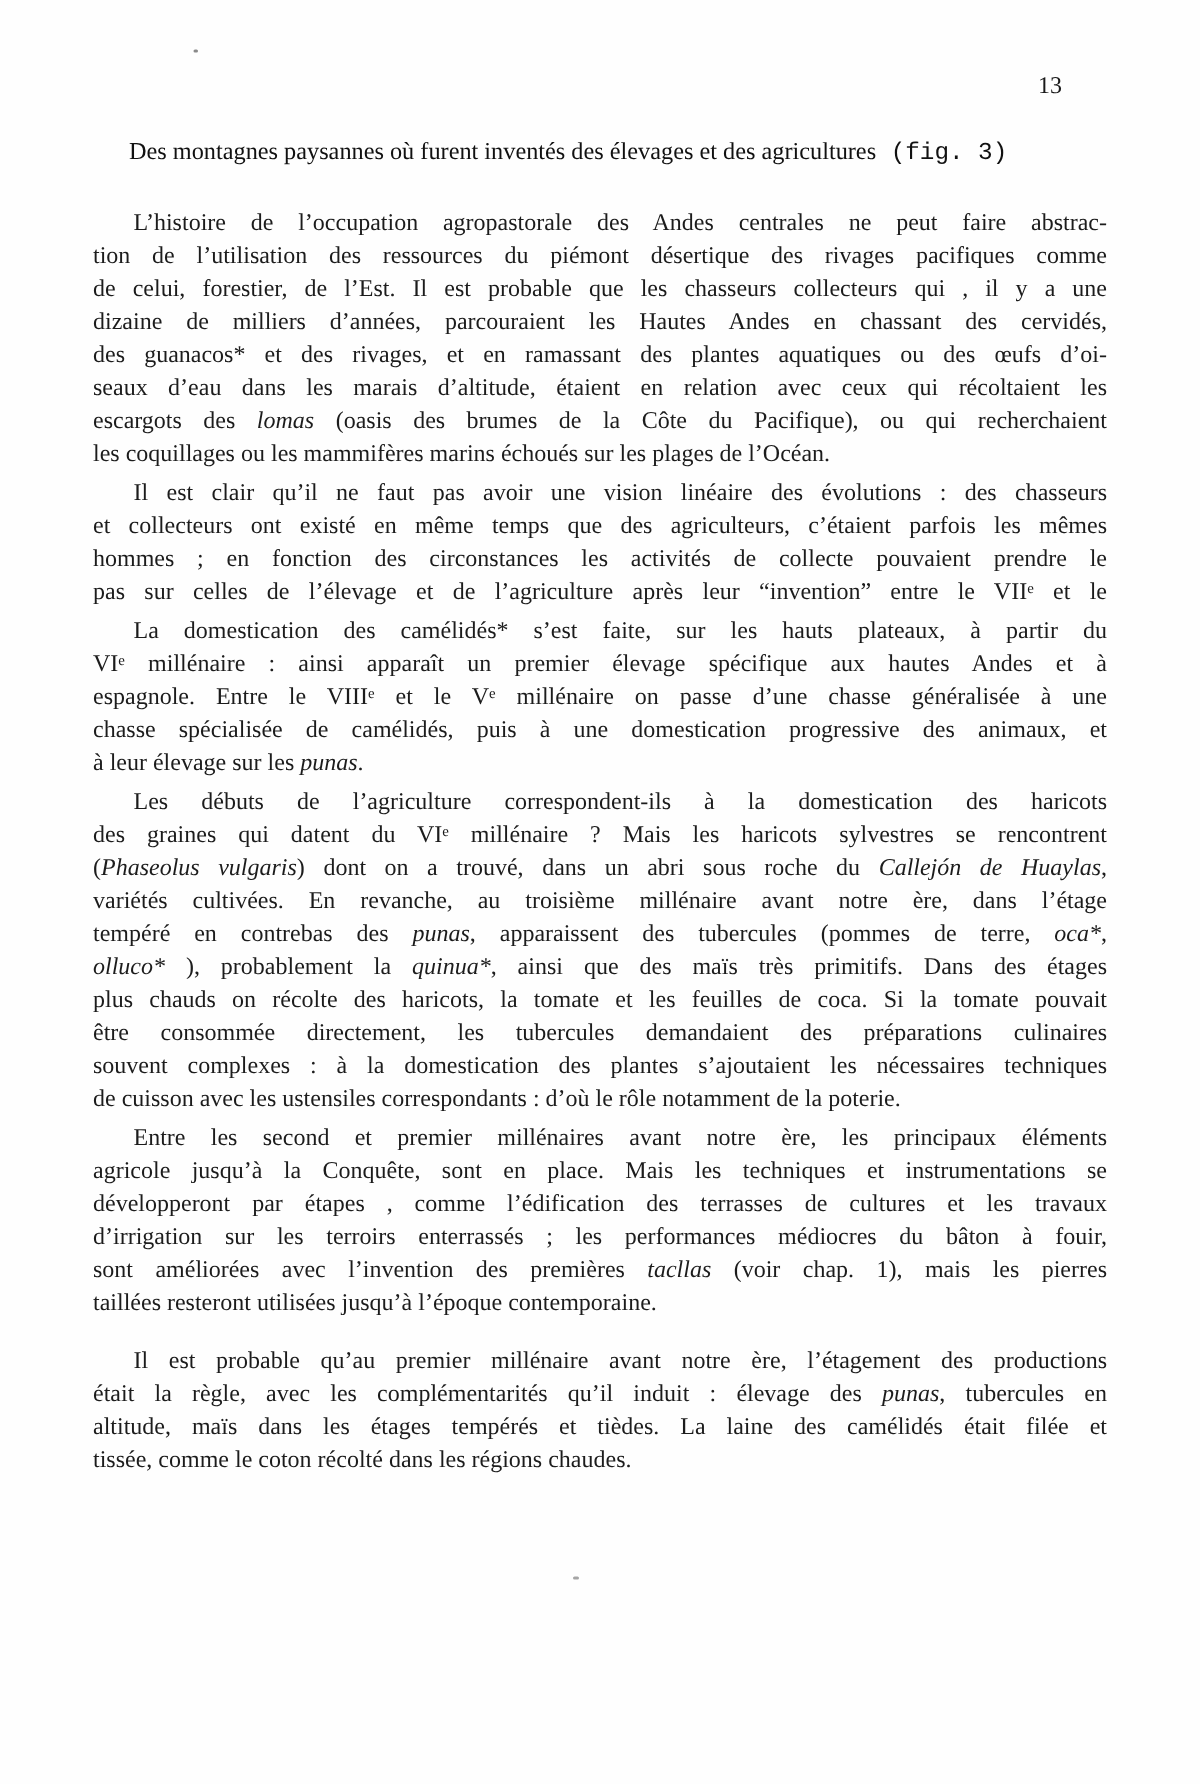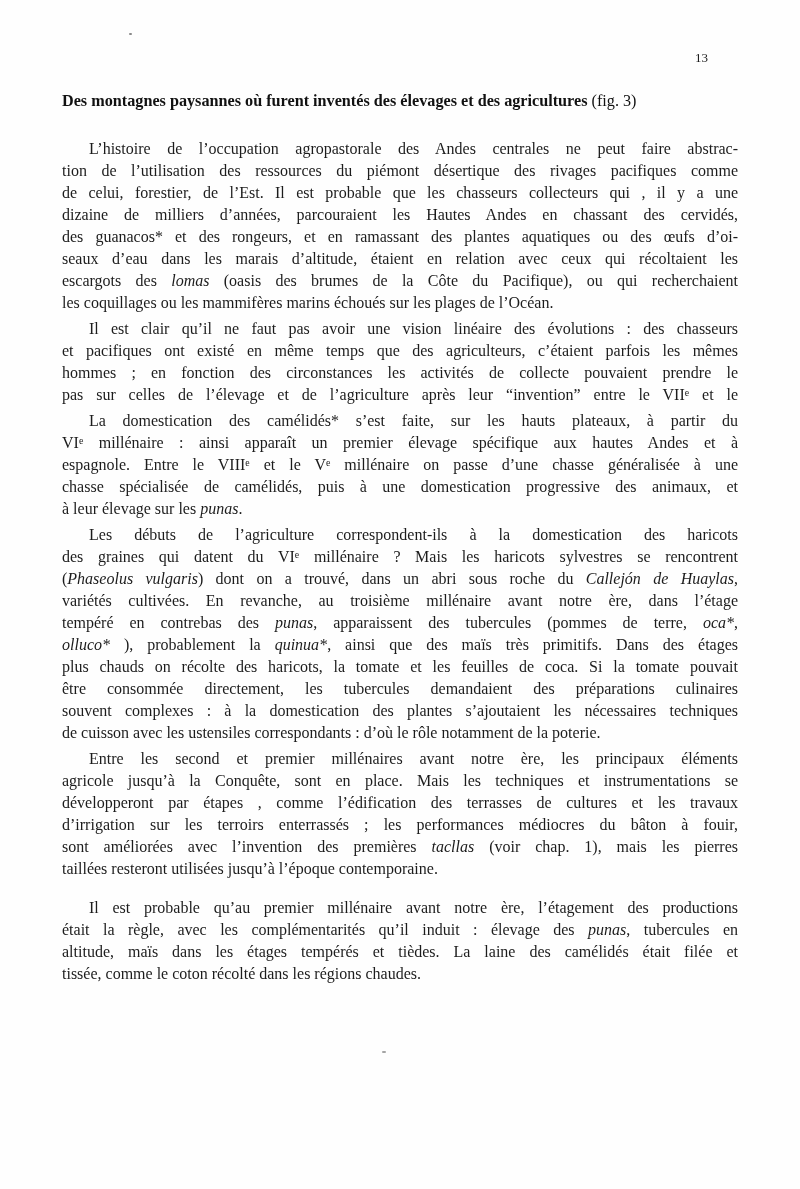--- a/index.html
+++ b/index.html
@@ -13,36 +13,36 @@
     height: 1189px;
     background: #fefefe;
     font-family: "Liberation Serif", "DejaVu Serif", serif;
     color: #1c1c1c;
     overflow: hidden;
   }
   .page-number {
     position: absolute;
     top: 48px;
     right: 92px;
-    font-size: 13px;
+    font-size: 16px;
     line-height: 20px;
     color: #1a1a1a;
   }
   .heading {
     position: absolute;
     top: 90px;
     left: 62px;
     width: 676px;
     font-size: 16.2px;
     line-height: 22px;
     white-space: nowrap;
     color: #111111;
   }
-  .heading-bold { font-weight: bold; }
-  .heading-note { font-weight: normal; }
+  .heading-bold { font-weight: normal; margin-left: 24px; }
+  .heading-note { font-weight: normal; font-family: Liberation Mono, monospace; }
   .body-text {
     position: absolute;
     top: 138px;
     left: 62px;
     width: 676px;
     font-size: 16px;
     line-height: 22px;
   }
   .para { margin: 0 0 4px 0; }
   .para:last-child { margin-bottom: 0; margin-top: 17px; }
@@ -80,28 +80,28 @@
   <div class="heading">
     <span class="heading-bold">Des montagnes paysannes où furent inventés des élevages et des agricultures</span><span class="heading-note"> (fig. 3)</span>
   </div>
 
   <div class="body-text">
       <div class="para">
         <div class="line first">L’histoire de l’occupation agropastorale des Andes centrales ne peut faire abstrac-</div>
         <div class="line">tion de l’utilisation des ressources du piémont désertique des rivages pacifiques comme</div>
         <div class="line">de celui, forestier, de l’Est. Il est probable que les chasseurs collecteurs qui , il y a une</div>
         <div class="line">dizaine de milliers d’années, parcouraient les Hautes Andes en chassant des cervidés,</div>
-        <div class="line">des guanacos* et des rongeurs, et en ramassant des plantes aquatiques ou des œufs d’oi-</div>
+        <div class="line">des guanacos* et des rivages, et en ramassant des plantes aquatiques ou des œufs d’oi-</div>
         <div class="line">seaux d’eau dans les marais d’altitude, étaient en relation avec ceux qui récoltaient les</div>
         <div class="line">escargots des <span class="i">lomas</span> (oasis des brumes de la Côte du Pacifique), ou qui recherchaient</div>
         <div class="line last">les coquillages ou les mammifères marins échoués sur les plages de l’Océan.</div>
       </div>
       <div class="para">
         <div class="line first">Il est clair qu’il ne faut pas avoir une vision linéaire des évolutions : des chasseurs</div>
-        <div class="line">et pacifiques ont existé en même temps que des agriculteurs, c’étaient parfois les mêmes</div>
+        <div class="line">et collecteurs ont existé en même temps que des agriculteurs, c’étaient parfois les mêmes</div>
         <div class="line">hommes ; en fonction des circonstances les activités de collecte pouvaient prendre le</div>
         <div class="line">pas sur celles de l’élevage et de l’agriculture après leur “invention” entre le VII<span class="sup">e</span> et le</div>
       </div>
       <div class="para">
         <div class="line first">La domestication des camélidés* s’est faite, sur les hauts plateaux, à partir du</div>
         <div class="line">VI<span class="sup">e</span> millénaire : ainsi apparaît un premier élevage spécifique aux hautes Andes et à</div>
         <div class="line">espagnole. Entre le VIII<span class="sup">e</span> et le V<span class="sup">e</span> millénaire on passe d’une chasse généralisée à une</div>
         <div class="line">chasse spécialisée de camélidés, puis à une domestication progressive des animaux, et</div>
         <div class="line last">à leur élevage sur les <span class="i">punas</span>.</div>
       </div>

